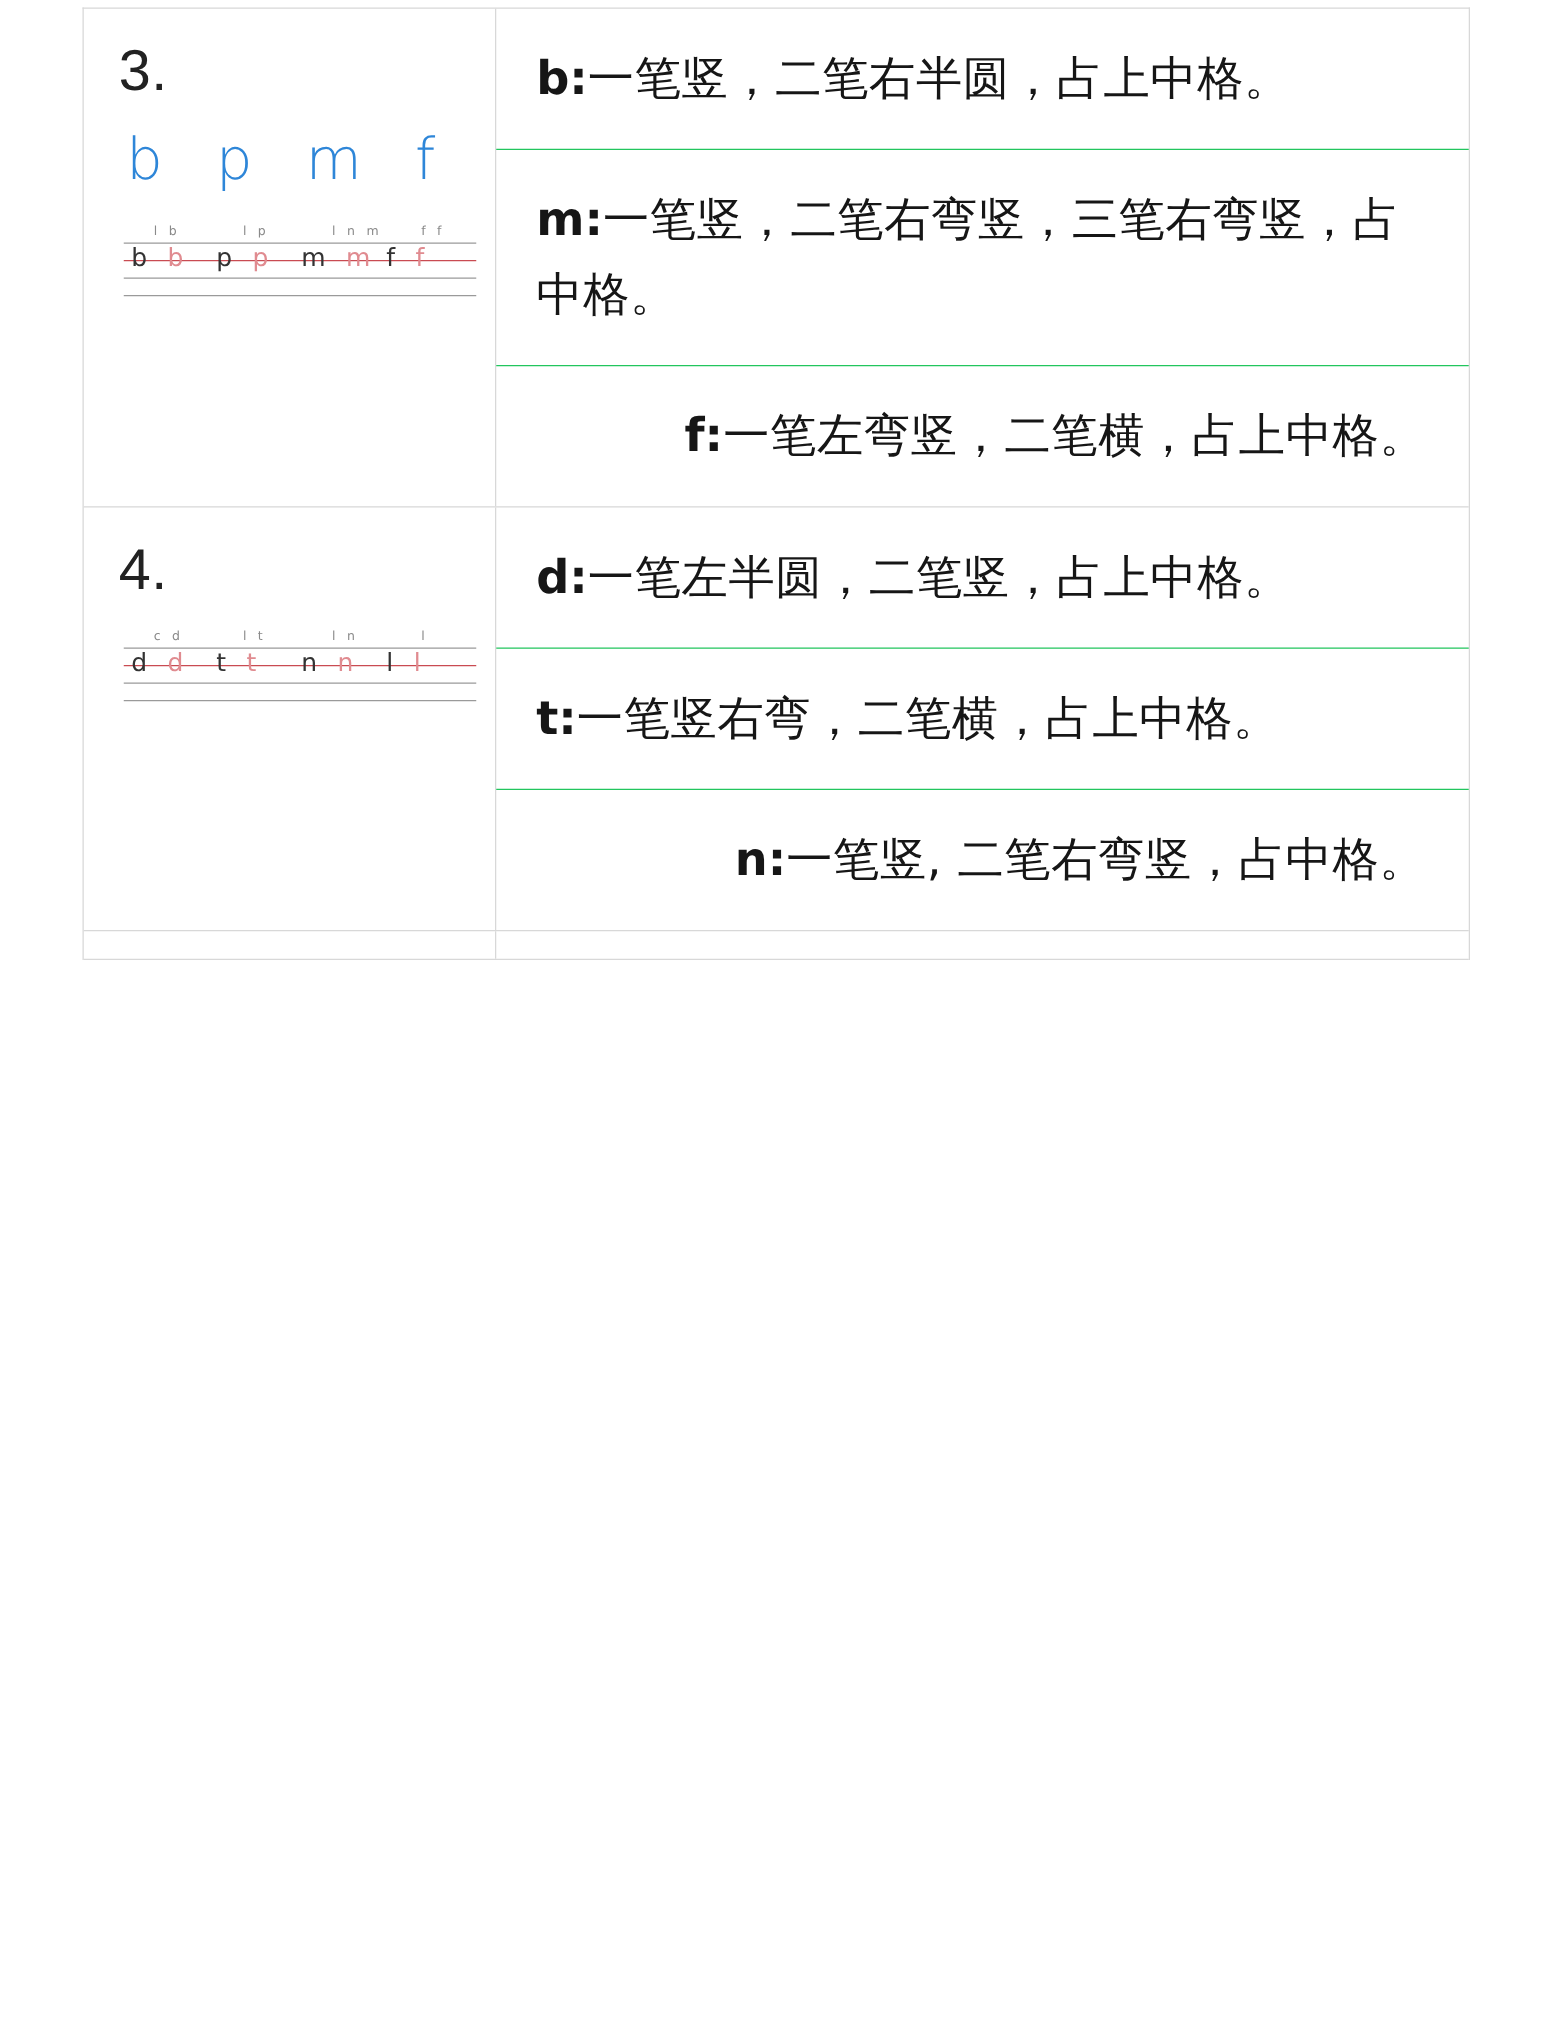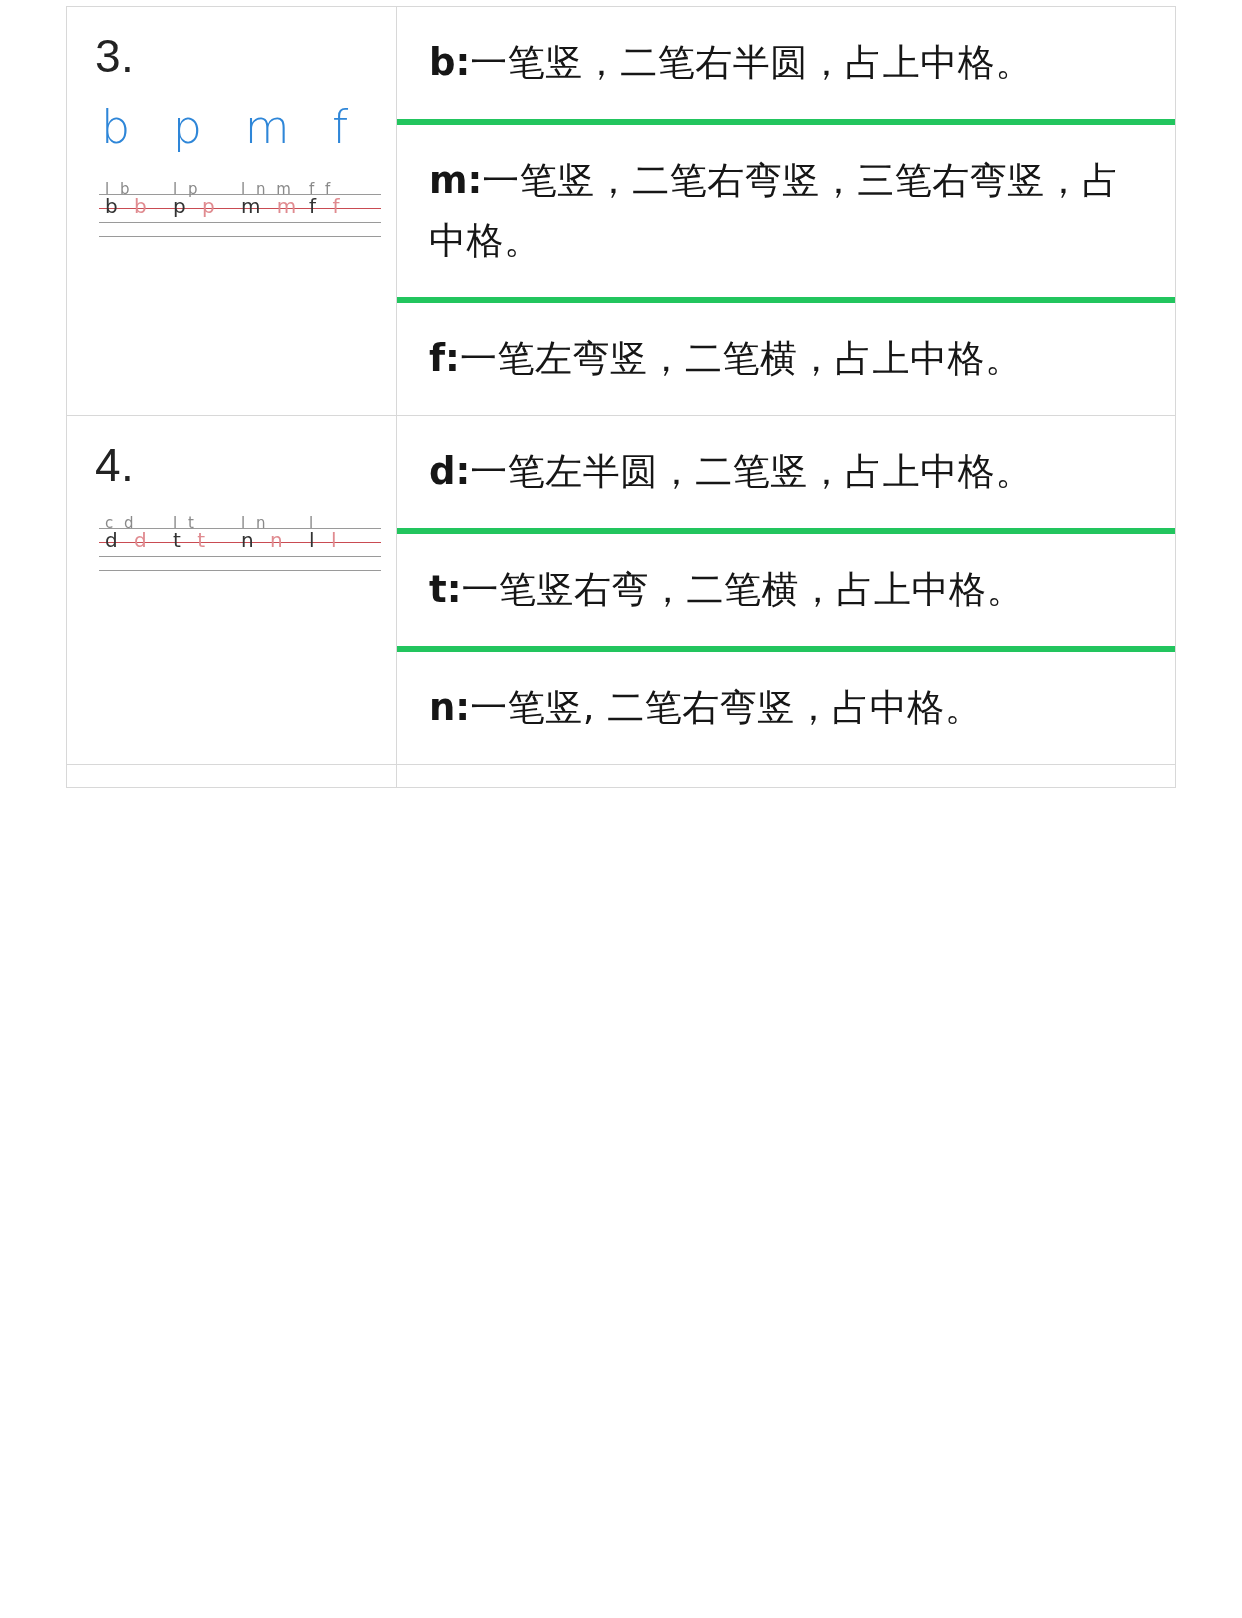--- a/index.html
+++ b/index.html
@@ -73,28 +73,29 @@
     height: 1px;
     background: #9a9a9a;
   }
   .grid-box .rule.r0 { top: 14px; }
   .grid-box .rule.r1 { top: 28px; background: #c94b52; }
   .grid-box .rule.r2 { top: 42px; }
   .grid-box .rule.r3 { top: 56px; }
   .grid-box .hint-row {
     position: absolute;
     top: 0px;
-    left: 6px;
+    left: 24px;
     width: 100%;
     display: flex;
     gap: 0;
     font-family: "DejaVu Sans", sans-serif;
-    font-size: 15px;
+    font-size: 10px;
     color: #8a8a8a;
     letter-spacing: 3px;
+    justify-content: space-between;
   }
   .grid-box .hint-row span { width: 68px; display: inline-block; }
   .grid-box .trace-row {
     position: absolute;
     top: 16px;
     left: 6px;
     width: 100%;
     display: flex;
     font-family: "DejaVu Sans", sans-serif;
     font-size: 20px;
@@ -106,31 +107,32 @@
   .grid-box .trace-row span { width: 68px; display: inline-block; }
   .grid-box .trace-row span i {
     font-style: normal;
     color: #e08b90;
   }
   .right-cell {
     flex: 1;
     box-sizing: border-box;
   }
   .entry {
-    border-bottom: 6px solid #22c55e;
+    border-bottom: 1px solid #22c55e;
     padding: 26px 34px 26px 32px;
     box-sizing: border-box;
     font-size: 37px;
     line-height: 1.62;
     color: #161616;
     font-family: "DejaVu Sans", "Liberation Sans", sans-serif;
     letter-spacing: 0.5px;
   }
   .entry:last-child {
     border-bottom: none;
+    text-align: right;
   }
   .entry .lead {
     font-weight: bold;
     letter-spacing: 0;
   }
   .spacer-row {
     height: 22px;
     border-bottom: 1px solid #d8d8d8;
     display: flex;
   }

